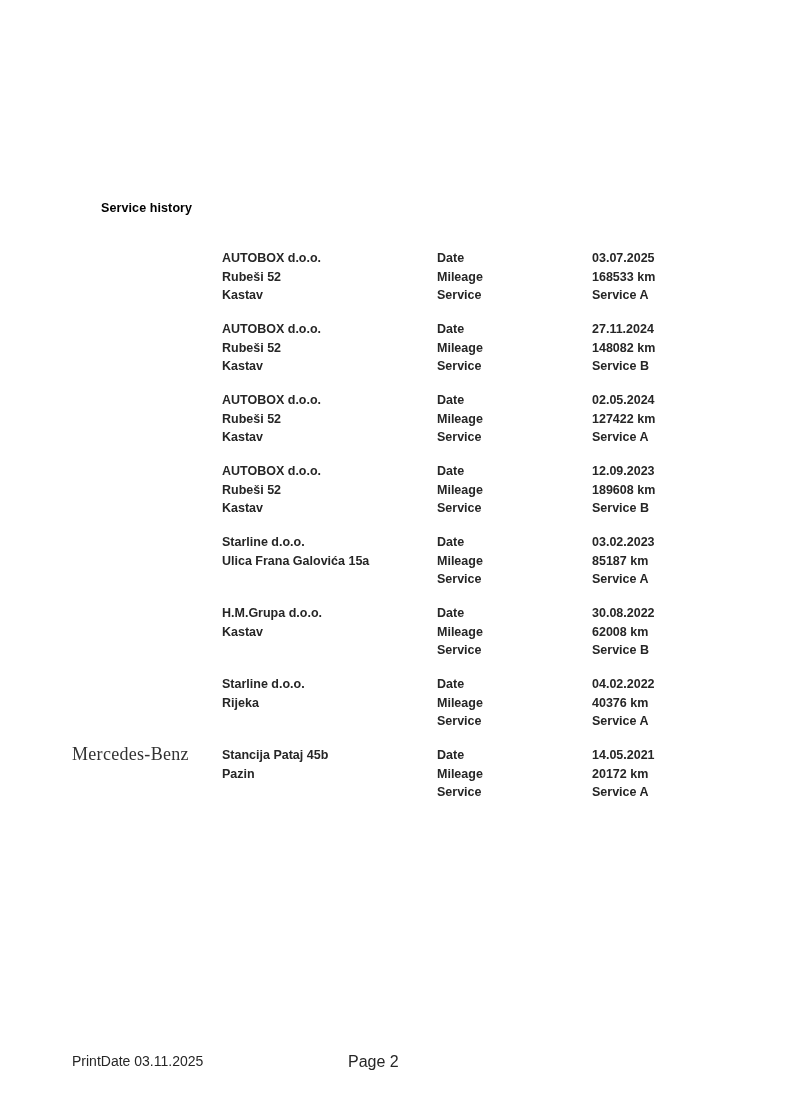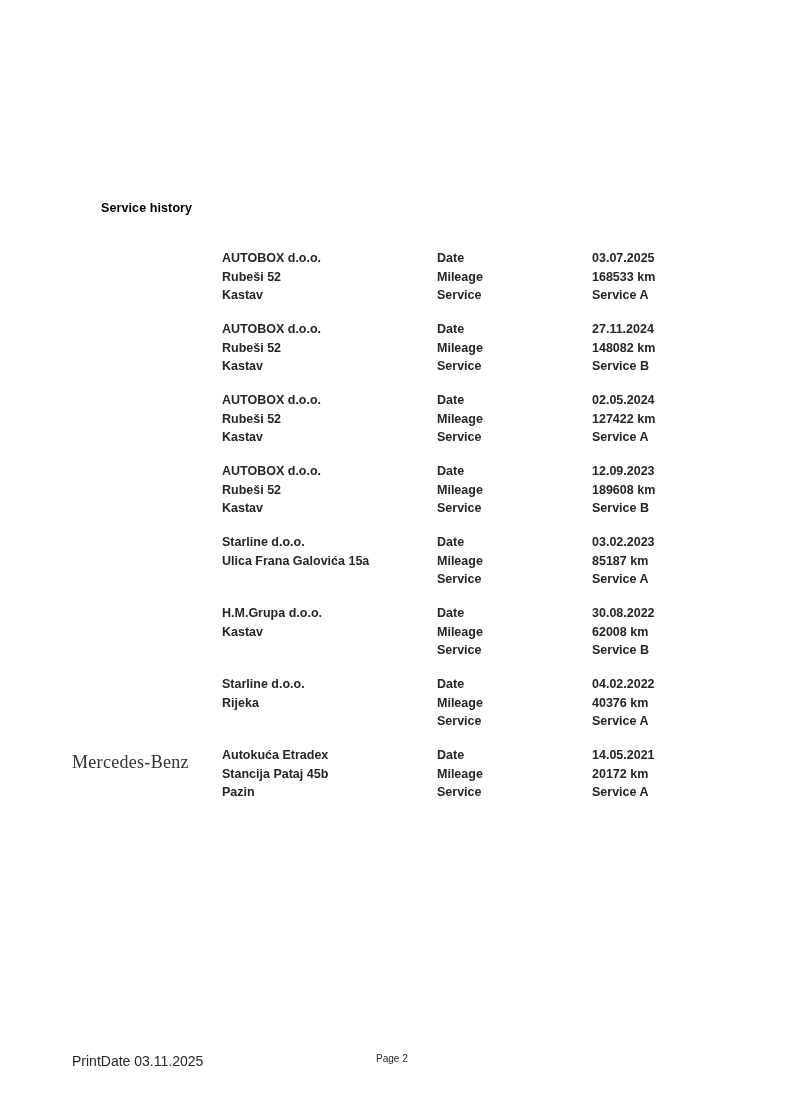--- a/index.html
+++ b/index.html
@@ -25,21 +25,20 @@
   }
   .brand-wordmark {
     position: absolute;
     left: 72px;
     top: 744px;
     font-family: "Liberation Serif", serif;
     font-size: 18px;
     font-weight: 400;
     color: #333333;
     letter-spacing: 0.3px;
-    margin-top: 8px;
   }
   .entries {
     position: absolute;
     left: 222px;
     top: 249px;
     width: 540px;
     font-weight: bold;
   }
   .entry {
     display: grid;
@@ -54,23 +53,23 @@
   }
   .footer-printdate {
     position: absolute;
     left: 72px;
     top: 1053px;
     font-size: 14px;
     color: #262626;
   }
   .footer-page {
     position: absolute;
-    left: 376px;
+    left: 348px;
     top: 1053px;
-    font-size: 10px;
+    font-size: 16px;
     color: #262626;
   }
 </style>
 </head>
 <body>
 
 <div class="page">
 
   <div class="section-title">Service history</div>
 
@@ -195,21 +194,20 @@
     </div>
     <div class="col-values">
       <div class="cell">04.02.2022</div>
       <div class="cell">40376 km</div>
       <div class="cell">Service A</div>
     </div>
   </div>
 
   <div class="entry">
     <div class="col-company">
-      <div class="cell">Autokuća Etradex</div>
       <div class="cell">Stancija Pataj 45b</div>
       <div class="cell">Pazin</div>
     </div>
     <div class="col-labels">
       <div class="cell">Date</div>
       <div class="cell">Mileage</div>
       <div class="cell">Service</div>
     </div>
     <div class="col-values">
       <div class="cell">14.05.2021</div>

